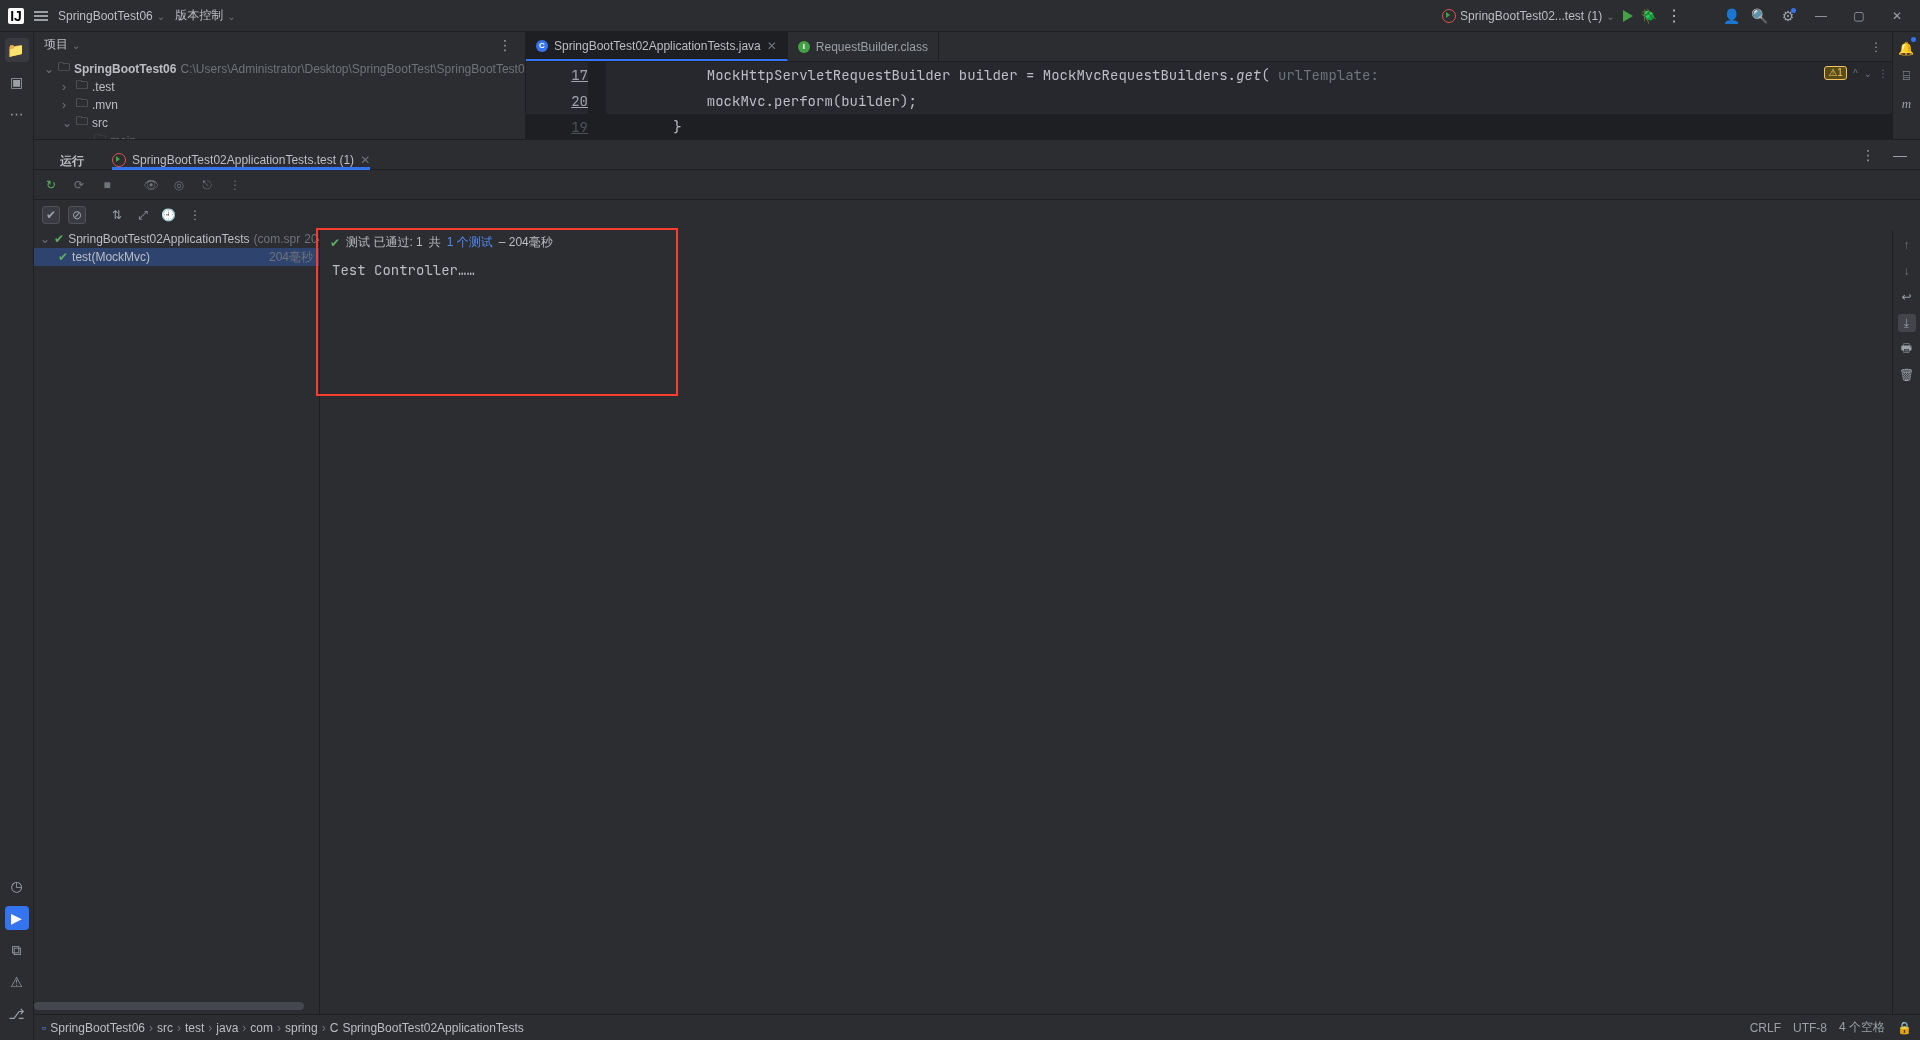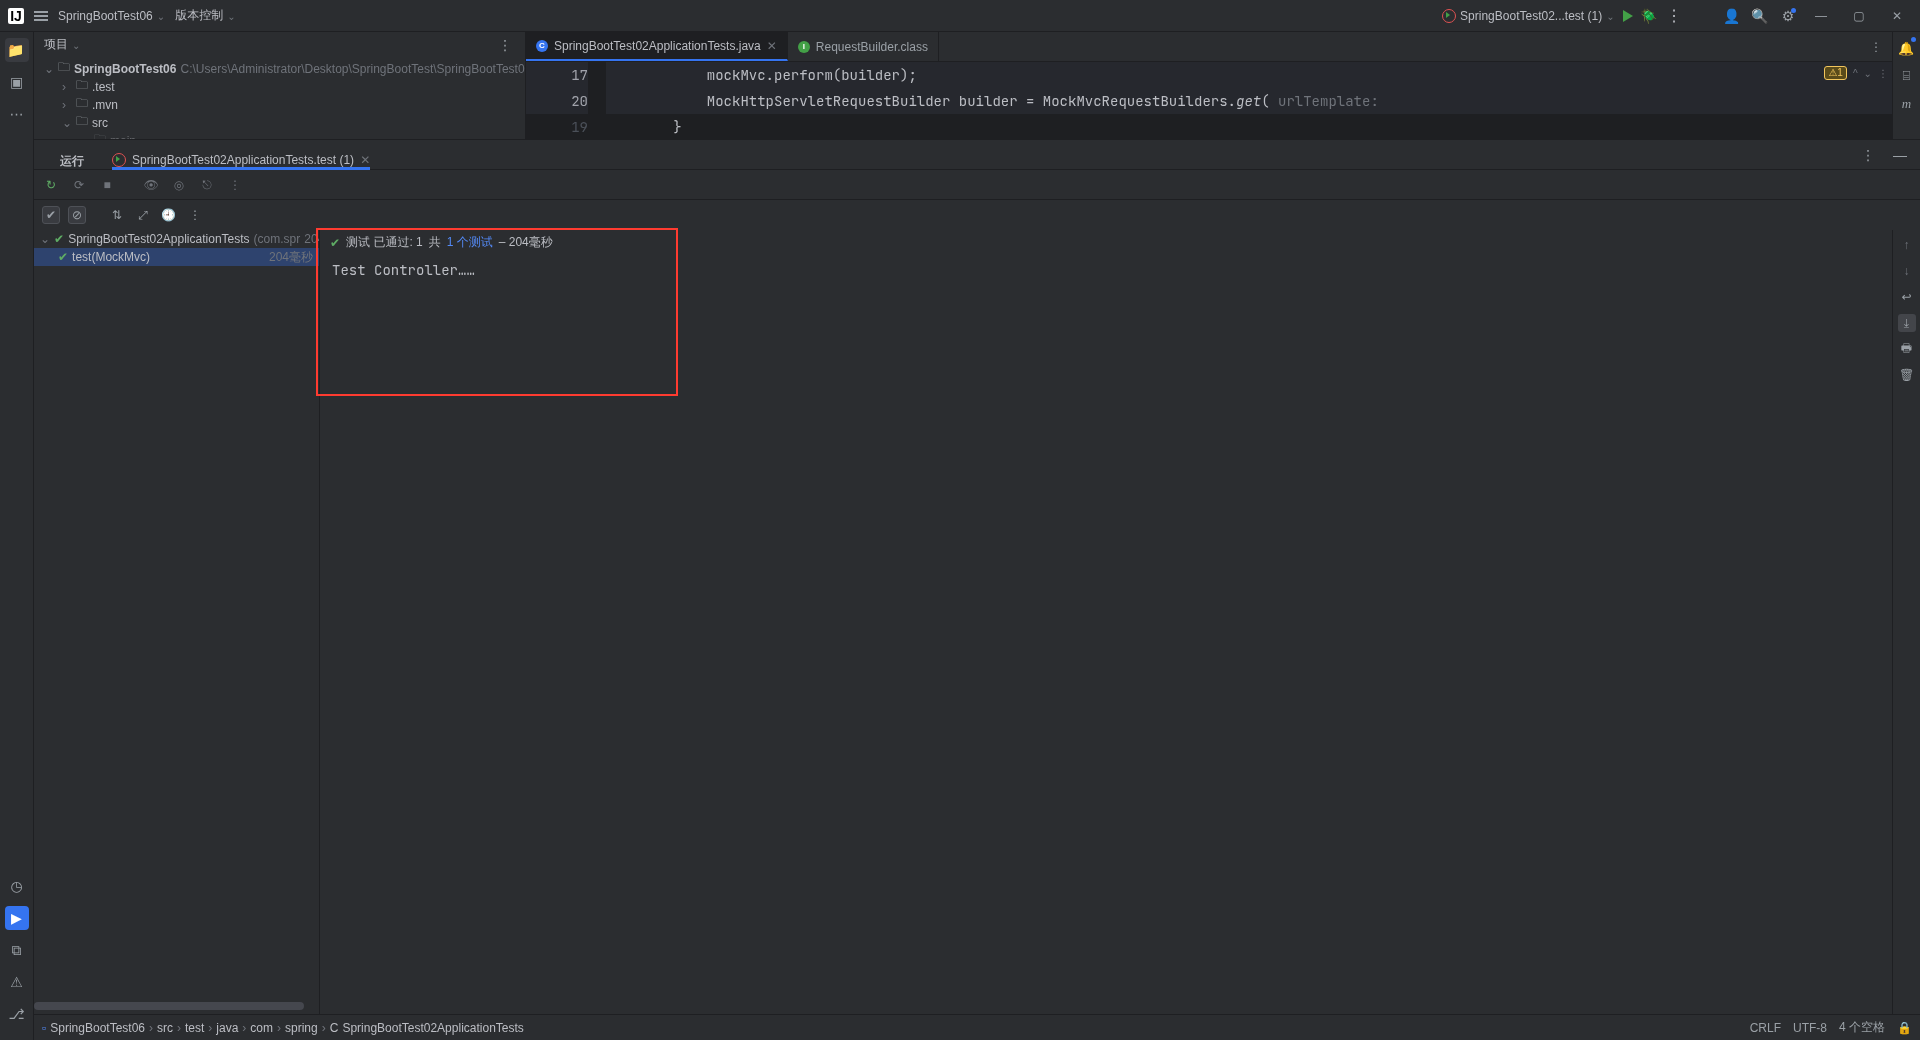--- a/index.html
+++ b/index.html
@@ -89,21 +89,21 @@
   .editor-area { flex: 1; display: flex; flex-direction: column; background: #1e1f22; min-width: 0; position: relative; }
   .ed-tabs { height: 30px; display: flex; align-items: stretch; background: #2b2d30; border-bottom: 1px solid #1e1f22; }
   .ed-tab { display: flex; align-items: center; padding: 0 10px; gap: 6px; color: #9aa0a6; cursor: pointer; font-size: 12px; border-right: 1px solid #1e1f22;}
   .ed-tab.active { background: #1e1f22; color: #bcbec4; border-bottom: 2px solid #3574f0; }
   .ed-tab .x { color: #6f737a; font-size: 12px; }
   .ed-tab .c-icon { width: 12px; height: 12px; border-radius: 50%; background: #3574f0; color: #fff; font-size: 8px; display: flex; align-items: center; justify-content: center; font-weight: bold; }
   .ed-tab .i-icon { width: 12px; height: 12px; border-radius: 50%; background: #43a047; color: #fff; font-size: 8px; display: flex; align-items: center; justify-content: center; font-weight: bold; }
 
   .ed-body { flex: 1; display: flex; font-family: "JetBrains Mono","Consolas",monospace; font-size: 14px; overflow: hidden;}
   .ed-gutter { width: 80px; background: #1e1f22; text-align: right; color: #4b5059; padding-right: 18px; }
-  .ed-gutter .ln { height: 26px; line-height: 26px; }
+  .ed-gutter .ln { height: 26px; line-height: 26px; text-decoration: underline; }
   .ed-gutter .ln.hl { background: #26282e; color: #a1a3ab; }
   .ed-text { flex: 1; }
   .ed-text .cl { height: 26px; line-height: 26px; white-space: pre; }
   .ed-text .cl.hl { background: #26282e; }
   .tok-id { color: #bcbec4; }
   .tok-static { font-style: italic; color: #bcbec4; }
   .tok-param { color: #6f737a; }
   .ed-right-marks {
     position: absolute; right: 4px; top: 34px; display: flex; gap: 6px; align-items: center; font-size: 10px;
   }
@@ -261,22 +261,22 @@
           <span style="flex:1"></span>
           <div class="ed-tab" style="border:none">⋮</div>
         </div>
         <div class="ed-body">
           <div class="ed-gutter">
             <div class="ln hl">17</div>
             <div class="ln hl">20</div>
             <div class="ln">19</div>
           </div>
           <div class="ed-text">
+            <div class="cl hl"><span class="tok-id">            MockHttpServletRequestBuilder builder = MockMvcRequestBuilders.</span><span class="tok-static">get</span><span class="tok-id">( </span><span class="tok-param">urlTemplate:</span></div>
             <div class="cl hl"><span class="tok-id">            mockMvc.perform(builder);</span></div>
-            <div class="cl hl"><span class="tok-id">            MockHttpServletRequestBuilder builder = MockMvcRequestBuilders.</span><span class="tok-static">get</span><span class="tok-id">( </span><span class="tok-param">urlTemplate:</span></div>
             <div class="cl"><span class="tok-id">        }</span></div>
           </div>
         </div>
         <div class="ed-right-marks">
           <span class="warn-badge">⚠1</span>
           <span class="mini-up">^</span>
           <span class="mini-down">⌄</span>
           <span class="mini-vv">⋮</span>
         </div>
       </div>

